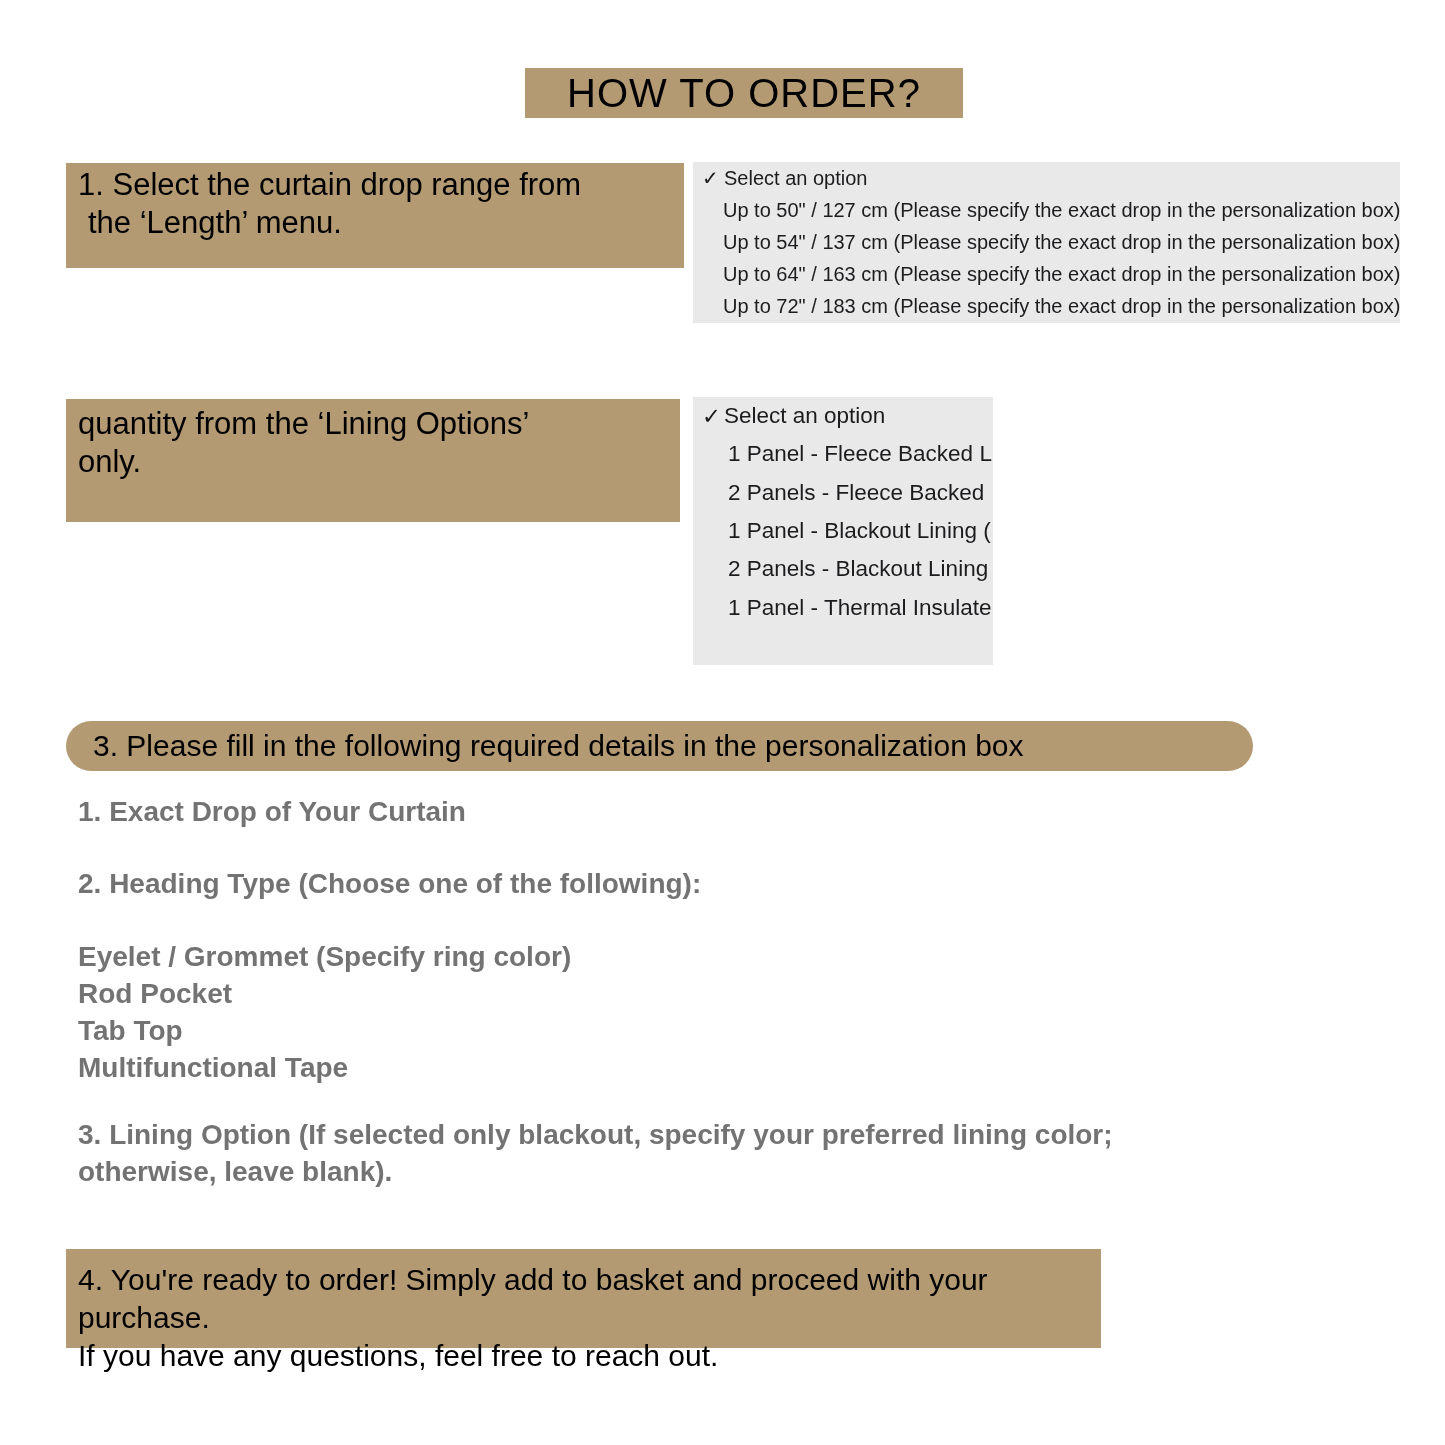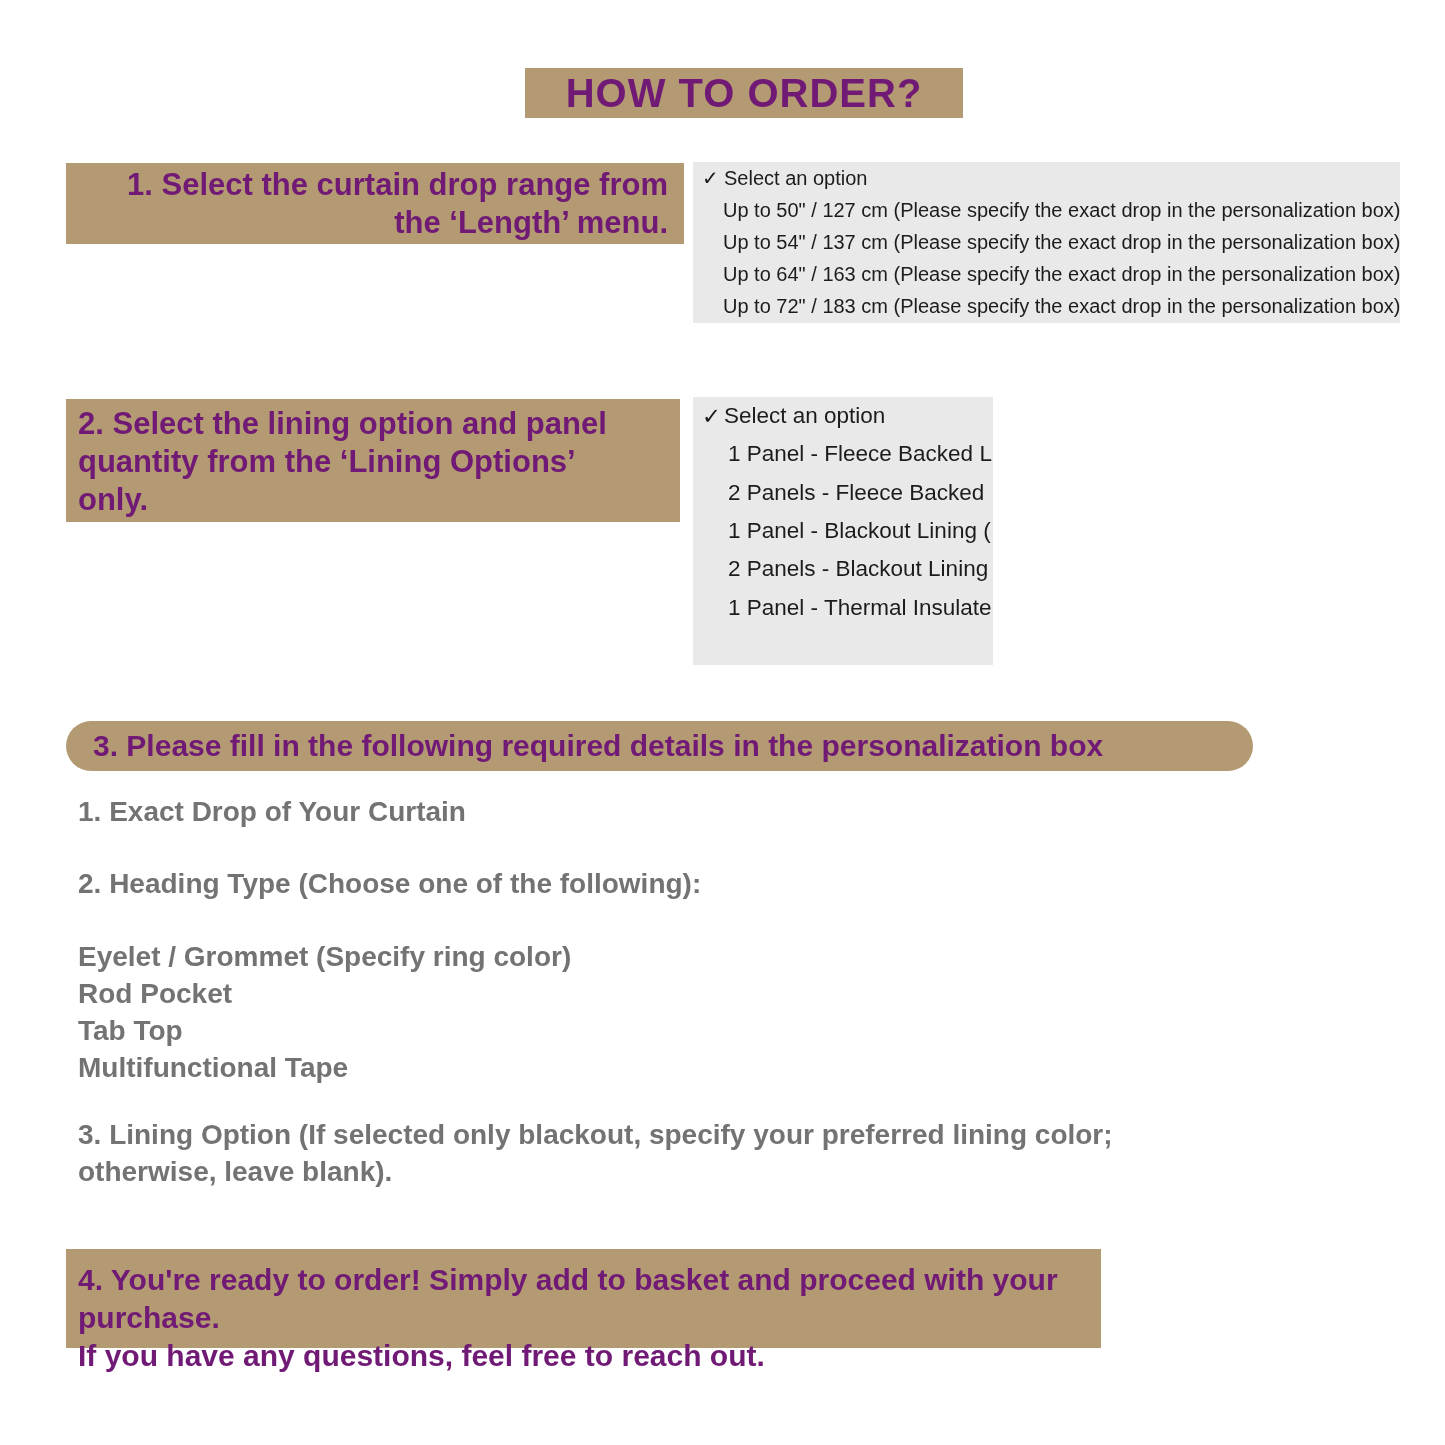--- a/index.html
+++ b/index.html
@@ -1,30 +1,30 @@
 <!DOCTYPE html>
 <html><head>
 <meta charset="utf-8">
 <style>
   html,body{margin:0;padding:0;}
   body{
     width:1445px;height:1445px;position:relative;background:#ffffff;
     font-family:"Liberation Sans", sans-serif;overflow:hidden;
   }
   .banner{
-    position:absolute;background:#b49a73;color:#701a75;font-weight:bold;
+    position:absolute;background:#b49a73;color:#000000;font-weight:normal;
     box-sizing:border-box;
   }
   #title-banner{
     left:525px;top:68px;width:438px;height:50px;
     font-size:40px;line-height:50px;text-align:center;letter-spacing:1px;
   }
   #step1-banner{
-    left:66px;top:163px;width:618px;height:81px;
-    font-size:31px;line-height:38px;padding:3px 16px 0 12px;text-align:right;
+    left:66px;top:163px;width:618px;height:105px;
+    font-size:31px;line-height:38px;padding:3px 16px 0 12px;
   }
   #step1-banner .l2{padding-left:10px;}
   #step2-banner{
     left:66px;top:399px;width:614px;height:123px;
     font-size:31px;line-height:38px;padding:6px 0 0 12px;
   }
   #step3-banner{
     left:66px;top:721px;width:1187px;height:50px;
     font-size:30px;line-height:50px;padding-left:27px;white-space:nowrap;border-radius:25px;
   }
@@ -71,21 +71,20 @@
     <span class="check">✓</span>
     <span class="sel-label">Select an option</span>
   </div>
   <div class="dd-row option">Up to 50" / 127 cm (Please specify the exact drop in the personalization box)</div>
   <div class="dd-row option">Up to 54" / 137 cm (Please specify the exact drop in the personalization box)</div>
   <div class="dd-row option">Up to 64" / 163 cm (Please specify the exact drop in the personalization box)</div>
   <div class="dd-row option">Up to 72" / 183 cm (Please specify the exact drop in the personalization box)</div>
 </div>
 
 <div class="banner" id="step2-banner">
-  <div>2. Select the lining option and panel</div>
   <div>quantity from the ‘Lining Options’</div>
   <div>only.</div>
 </div>
 
 <div class="dropdown" id="lining-dropdown">
   <div class="dd-row selected">
     <span class="check">✓</span>
     <span class="sel-label">Select an option</span>
   </div>
   <div class="dd-row option">1 Panel - Fleece Backed L</div>

